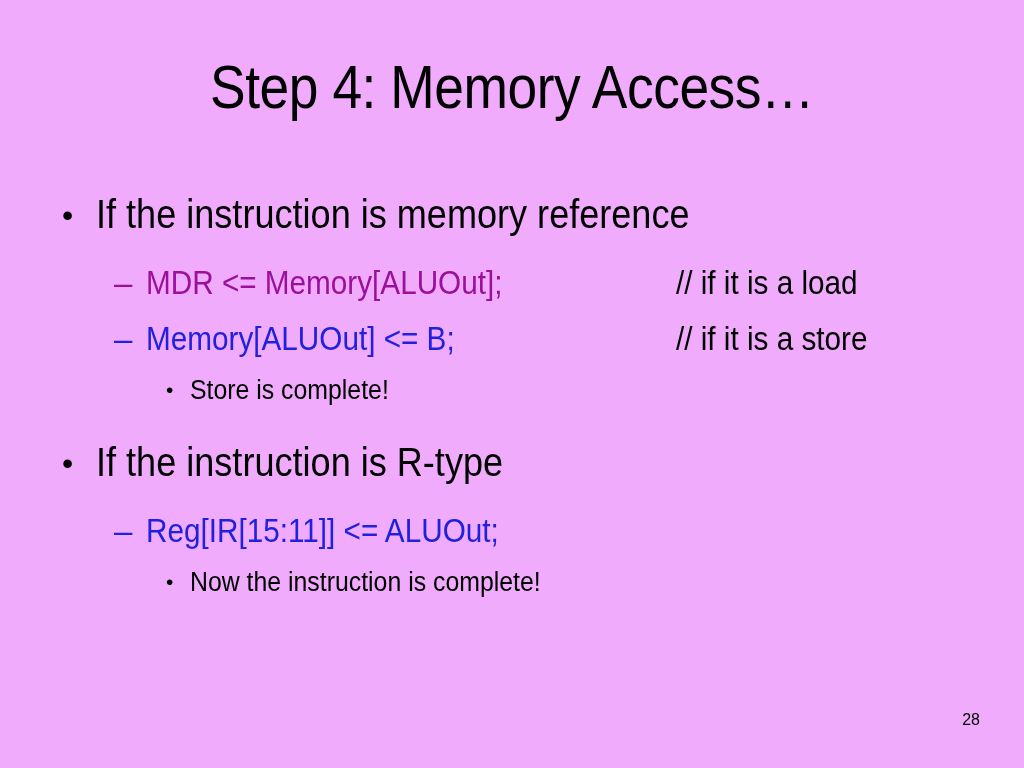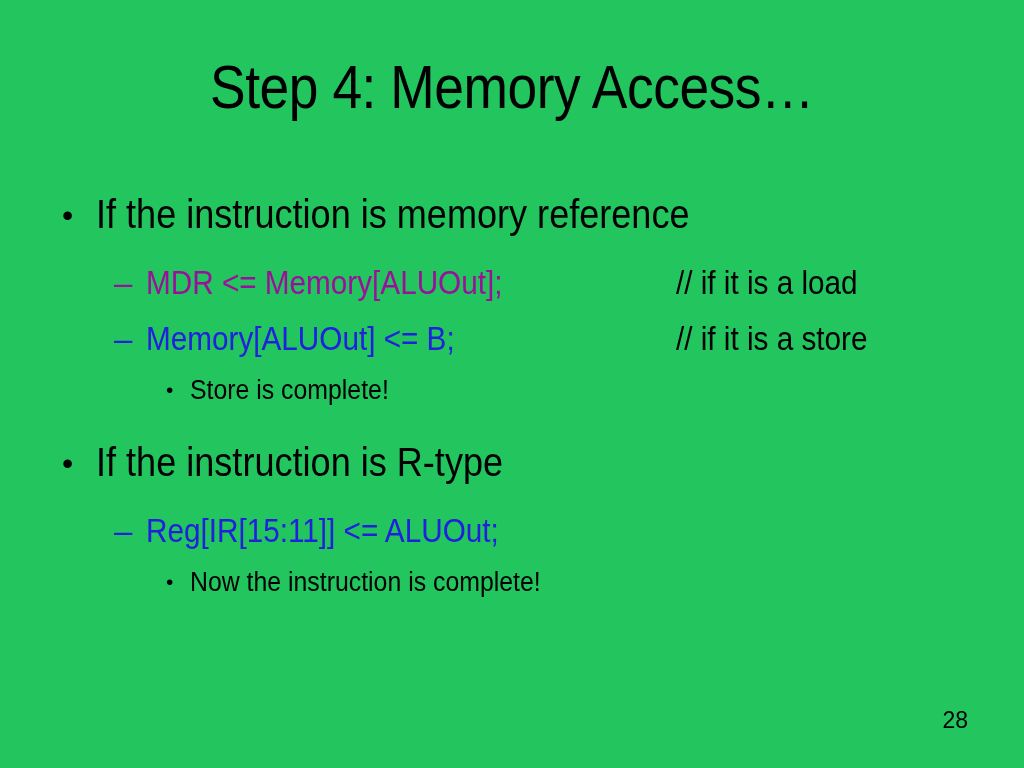--- a/index.html
+++ b/index.html
@@ -13,21 +13,21 @@
     overflow: hidden;
     font-family: "Liberation Sans", sans-serif;
     color: #000000;
     position: relative;
   }
 
   .slide {
     position: relative;
     width: 1024px;
     height: 768px;
-    background: #22c55e;
+    background: #f0abfc;
   }
 
   
   .slide-title {
     position: absolute;
     left: 60px;
     top: 52px;
     width: 904px;
     text-align: center;
     font-size: 62px;
@@ -128,23 +128,23 @@
   .gap-small { height: 12px; }
   .gap-big   { height: 20px; }
 
   .c-purple { color: #9B109B; }
   .c-blue   { color: #2020DD; }
   .c-black  { color: #000000; }
 
   
   .page-number {
     position: absolute;
-    right: 56px;
+    right: 44px;
     bottom: 36px;
-    font-size: 23px;
+    font-size: 16px;
     line-height: 24px;
     color: #000000;
   }
 </style>
 </head>
 <body>
 
 <div class="slide">
 
   <div class="slide-title">Step 4: Memory Access…</div>

